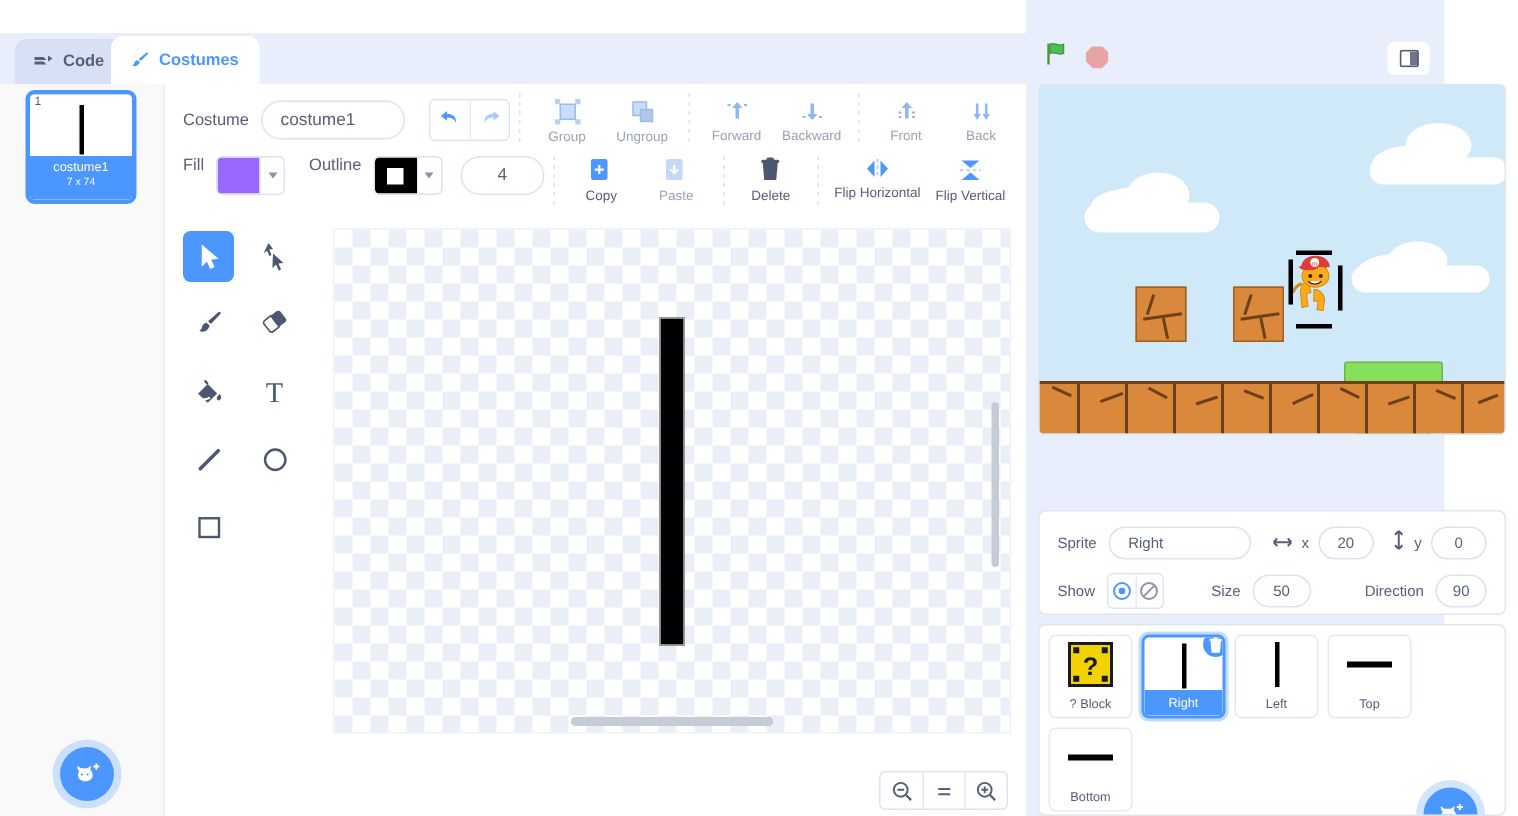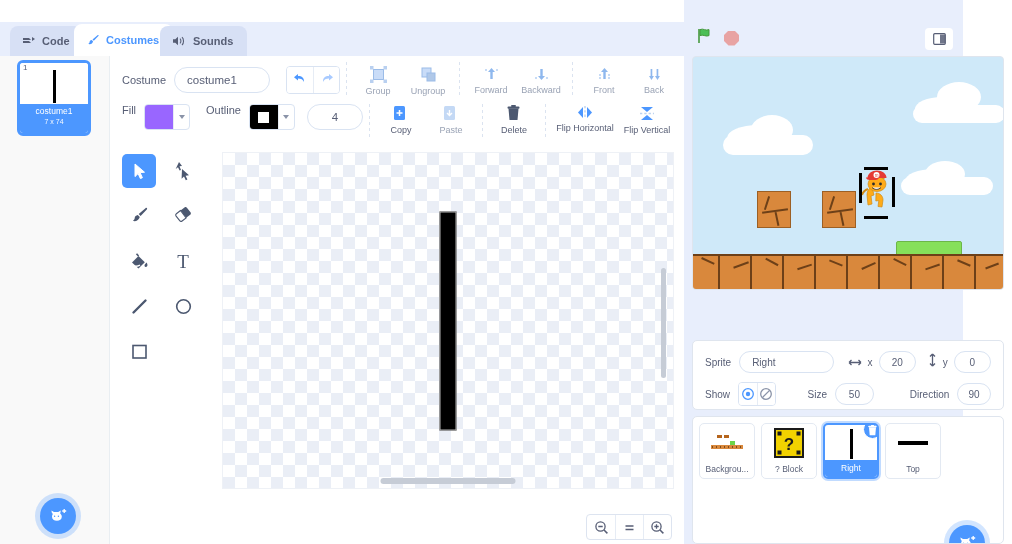--- a/index.html
+++ b/index.html
@@ -225,30 +225,20 @@
       <span>Code</span>
     </div>
     <div class="tab tab-costumes active">
       <span class="ticon">
         <svg width="14" height="13" viewBox="0 0 14 13">
             <path d="M11.5 1.2c.7-.7 1.6.2.9.9L7.8 6.7 6.5 5.4z" fill="#4c97ff"></path>
             <path d="M5.8 6.1l1.3 1.3c-.5 1.6-1.6 2.6-3.3 2.8-.6.1-1.1-.2-1.4-.7.8-.3 1.1-.8 1.2-1.6.1-1 .9-1.6 2.2-1.8z" fill="#4c97ff"></path>
           </svg>
       </span>
       <span>Costumes</span>
-    </div>
-    <div class="tab tab-sounds">
-      <span class="ticon">
-        <svg width="15" height="12" viewBox="0 0 15 12">
-            <path d="M1 4.2h2.3L6 1.8v8.4L3.3 7.8H1z" fill="#575e75"></path>
-            <path d="M8 3.6c1.2 1.1 1.2 3.7 0 4.8" stroke="#575e75" stroke-width="1.1" fill="none"></path>
-            <path d="M10 2.2c2 1.8 2 6.1 0 7.8" stroke="#575e75" stroke-width="1.1" fill="none"></path>
-          </svg>
-      </span>
-      <span>Sounds</span>
     </div>
   </div>
 
   <div class="leftpane">
 
     <div class="costlist">
       <div class="costitem">
         <div class="thumb">
           <div class="bar"></div>
         </div>
@@ -645,42 +635,20 @@
         <span class="si-lbl" style="margin-left:36px;margin-right:8px">Direction</span>
         <div class="si-pill" style="width:52px">
           <span>90</span>
         </div>
       </div>
     </div>
 
     <div class="spritelist">
 
 
-      <div class="spr">
-        <div class="sthumb">
-          <svg width="44" height="24" viewBox="0 0 44 24">
-            <rect x="0" y="0" width="44" height="24" fill="#fff"></rect>
-            <rect x="12" y="4" width="5" height="3" fill="#b5651d"></rect>
-            <rect x="19" y="4" width="5" height="3" fill="#b5651d"></rect>
-            <rect x="25" y="10" width="5" height="4" fill="#6dd44a"></rect>
-            <rect x="6" y="14" width="32" height="4" fill="#d9883c"></rect>
-            <g fill="#7a4a1c">
-                <rect x="7" y="15" width="1" height="2"></rect>
-                <rect x="11" y="15" width="1" height="2"></rect>
-                <rect x="15" y="15" width="1" height="2"></rect>
-                <rect x="19" y="15" width="1" height="2"></rect>
-                <rect x="23" y="15" width="1" height="2"></rect>
-                <rect x="27" y="15" width="1" height="2"></rect>
-                <rect x="31" y="15" width="1" height="2"></rect>
-                <rect x="35" y="15" width="1" height="2"></rect>
-              </g>
-          </svg>
-        </div>
-        <div class="sname">Backgrou...</div>
-      </div>
 
       <div class="spr">
         <div class="sthumb">
           <svg width="30" height="30" viewBox="0 0 30 30">
             <rect x="1" y="1" width="28" height="28" fill="#f2d200" stroke="#1a1a1a" stroke-width="2"></rect>
             <rect x="3.5" y="3.5" width="4" height="4" fill="#1a1a1a"></rect>
             <rect x="22.5" y="3.5" width="4" height="4" fill="#1a1a1a"></rect>
             <rect x="3.5" y="22.5" width="4" height="4" fill="#1a1a1a"></rect>
             <rect x="22.5" y="22.5" width="4" height="4" fill="#1a1a1a"></rect>
             <text x="15" y="22" text-anchor="middle" font-size="17" font-weight="bold" fill="#1a1a1a" font-family="Liberation Sans, sans-serif">?</text>
@@ -696,28 +664,40 @@
             <rect x="1.2" y="1.8" width="8.6" height="1.5" rx=".7" fill="#fff"></rect>
             <rect x="4" y=".6" width="3" height="1.5" rx=".7" fill="#fff"></rect>
           </svg>
         </div>
         <div class="sthumb">
           <div style="width:3px;height:30px;background:#000;"></div>
         </div>
         <div class="sname">Right</div>
       </div>
 
+      <div class="spr">
+        <div class="sthumb">
+          <div style="width:3px;height:30px;background:#000;"></div>
+        </div>
+        <div class="sname">Left</div>
+      </div>
 
       <div class="spr">
         <div class="sthumb">
           <div style="width:30px;height:4px;background:#000;"></div>
         </div>
         <div class="sname">Top</div>
       </div>
 
+      <div class="spr">
+        <div class="sthumb">
+          <div style="width:30px;height:4px;background:#000;"></div>
+        </div>
+        <div class="sname">Bottom</div>
+      </div>
 
       <div class="addsprite">
         <svg width="20" height="18" viewBox="0 0 20 18">
           <path d="M4 6.5l-.6-3 2.6 1.6h4.2L12.8 3.5l-.6 3c1 .9 1.6 2 1.6 3.3 0 2.4-2.2 4-4.9 4S4 12.2 4 9.8c0-1.3.6-2.4 1-3.3z" fill="#fff"></path>
           <circle cx="6.6" cy="9.3" r=".7" fill="#4c97ff"></circle>
             <circle cx="10.4" cy="9.3" r=".7" fill="#4c97ff"></circle>
           <path d="M16.2 2v4M14.2 4h4" stroke="#fff" stroke-width="1.3"></path>
         </svg>
       </div>
     </div>

